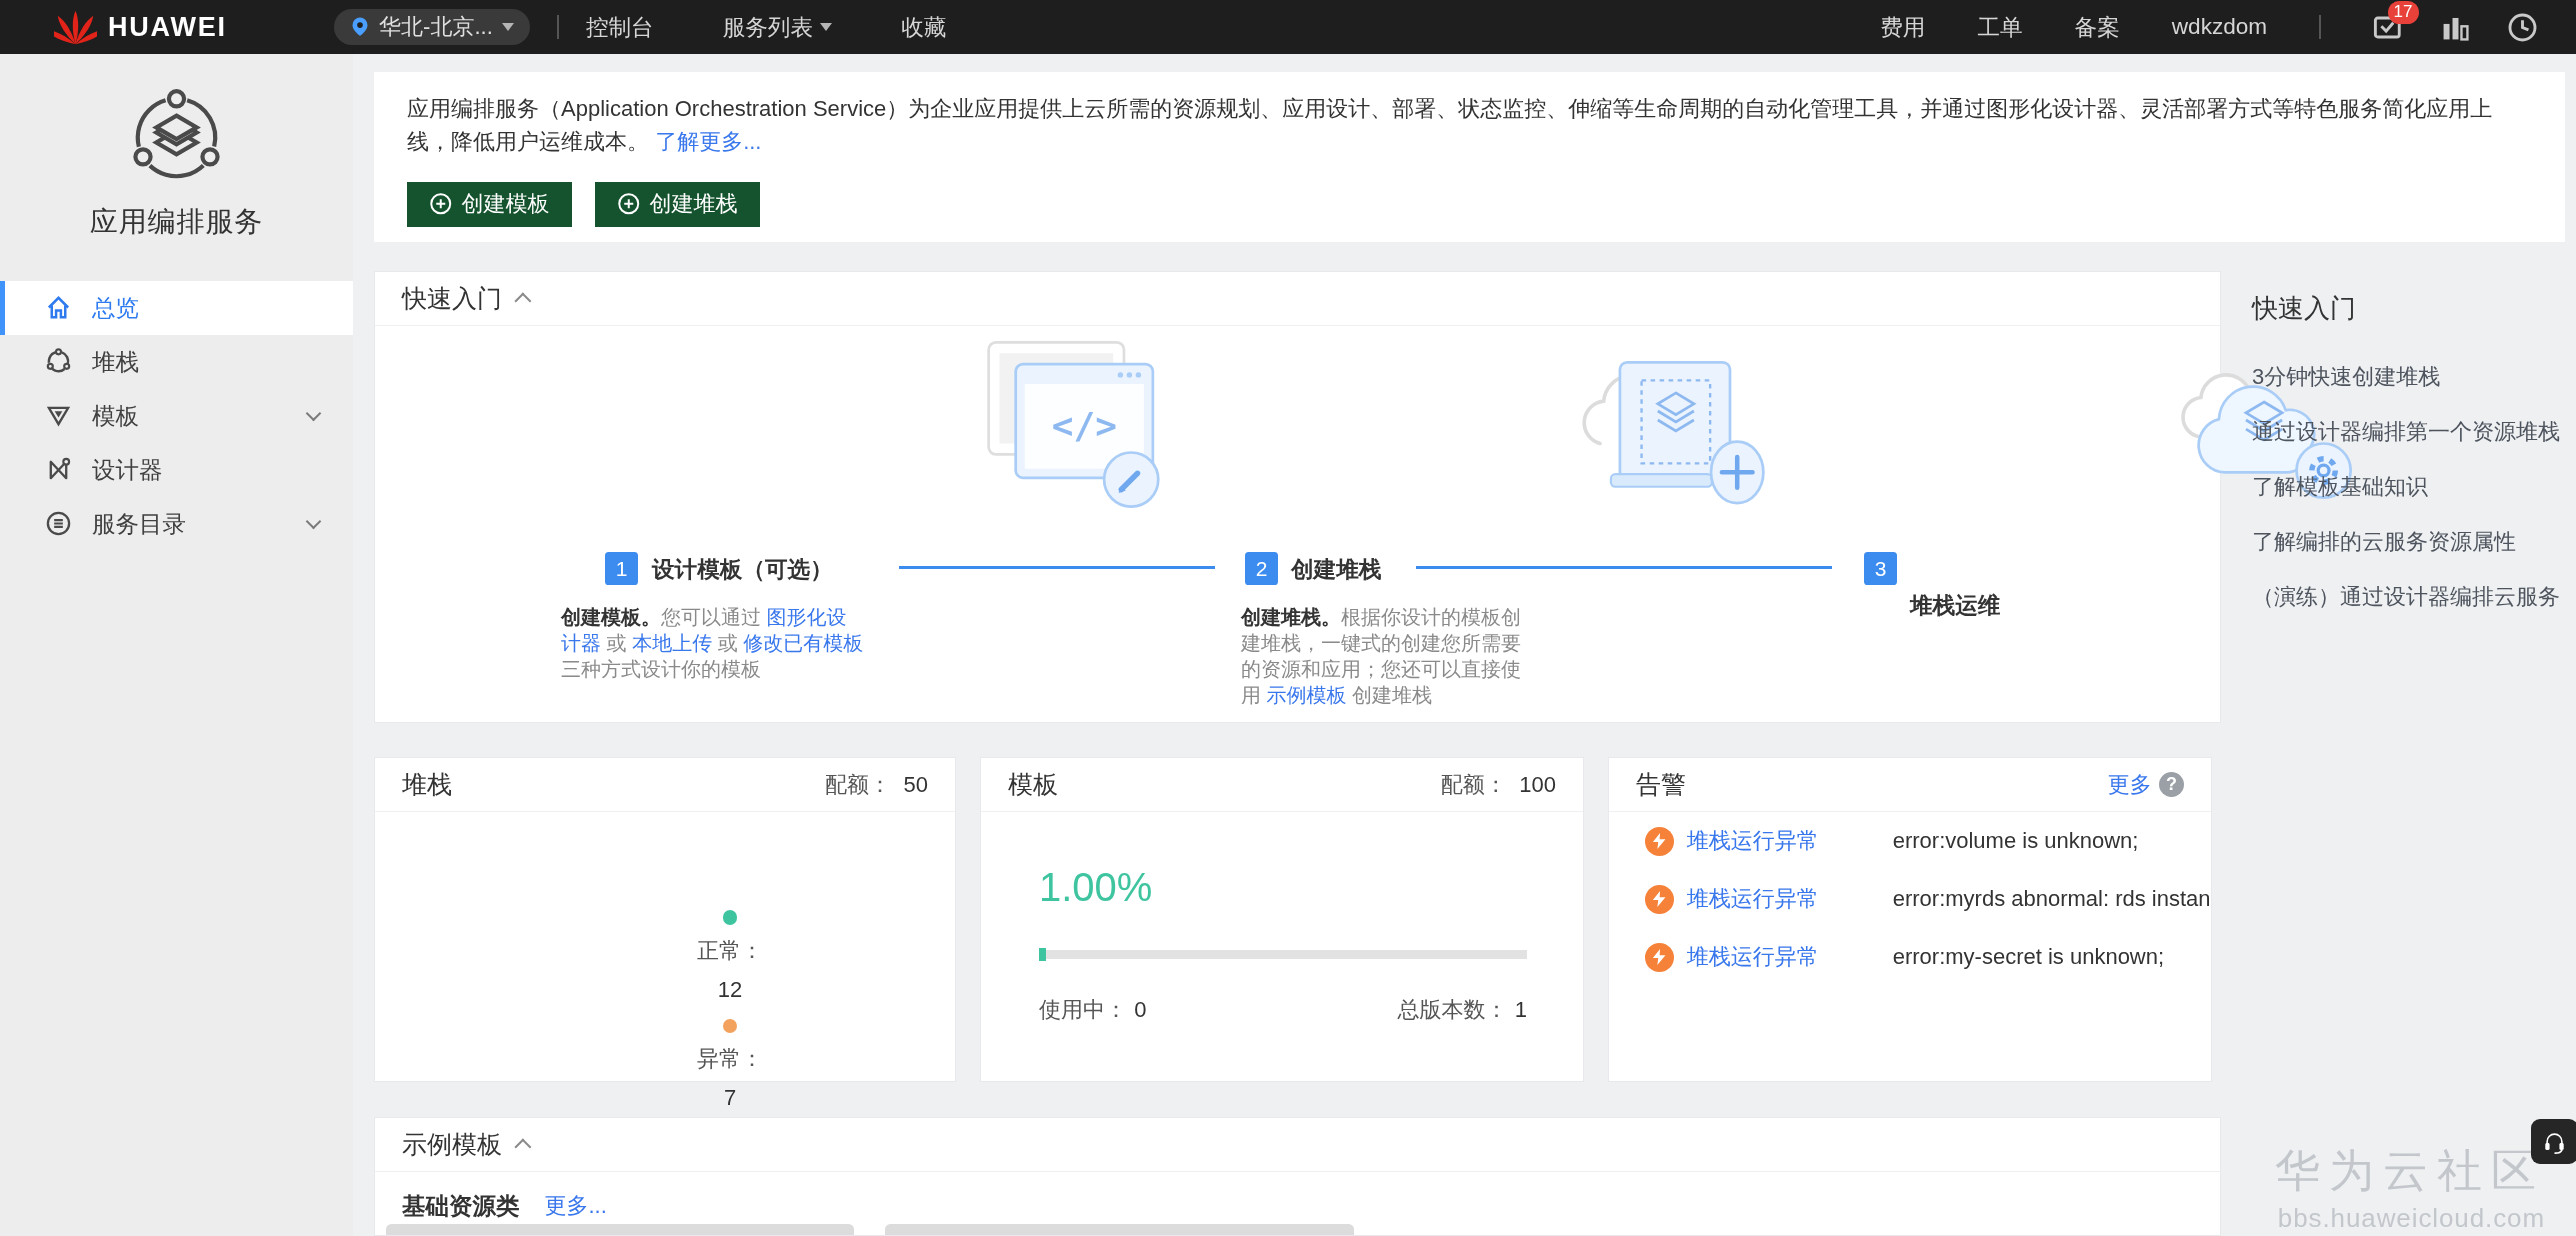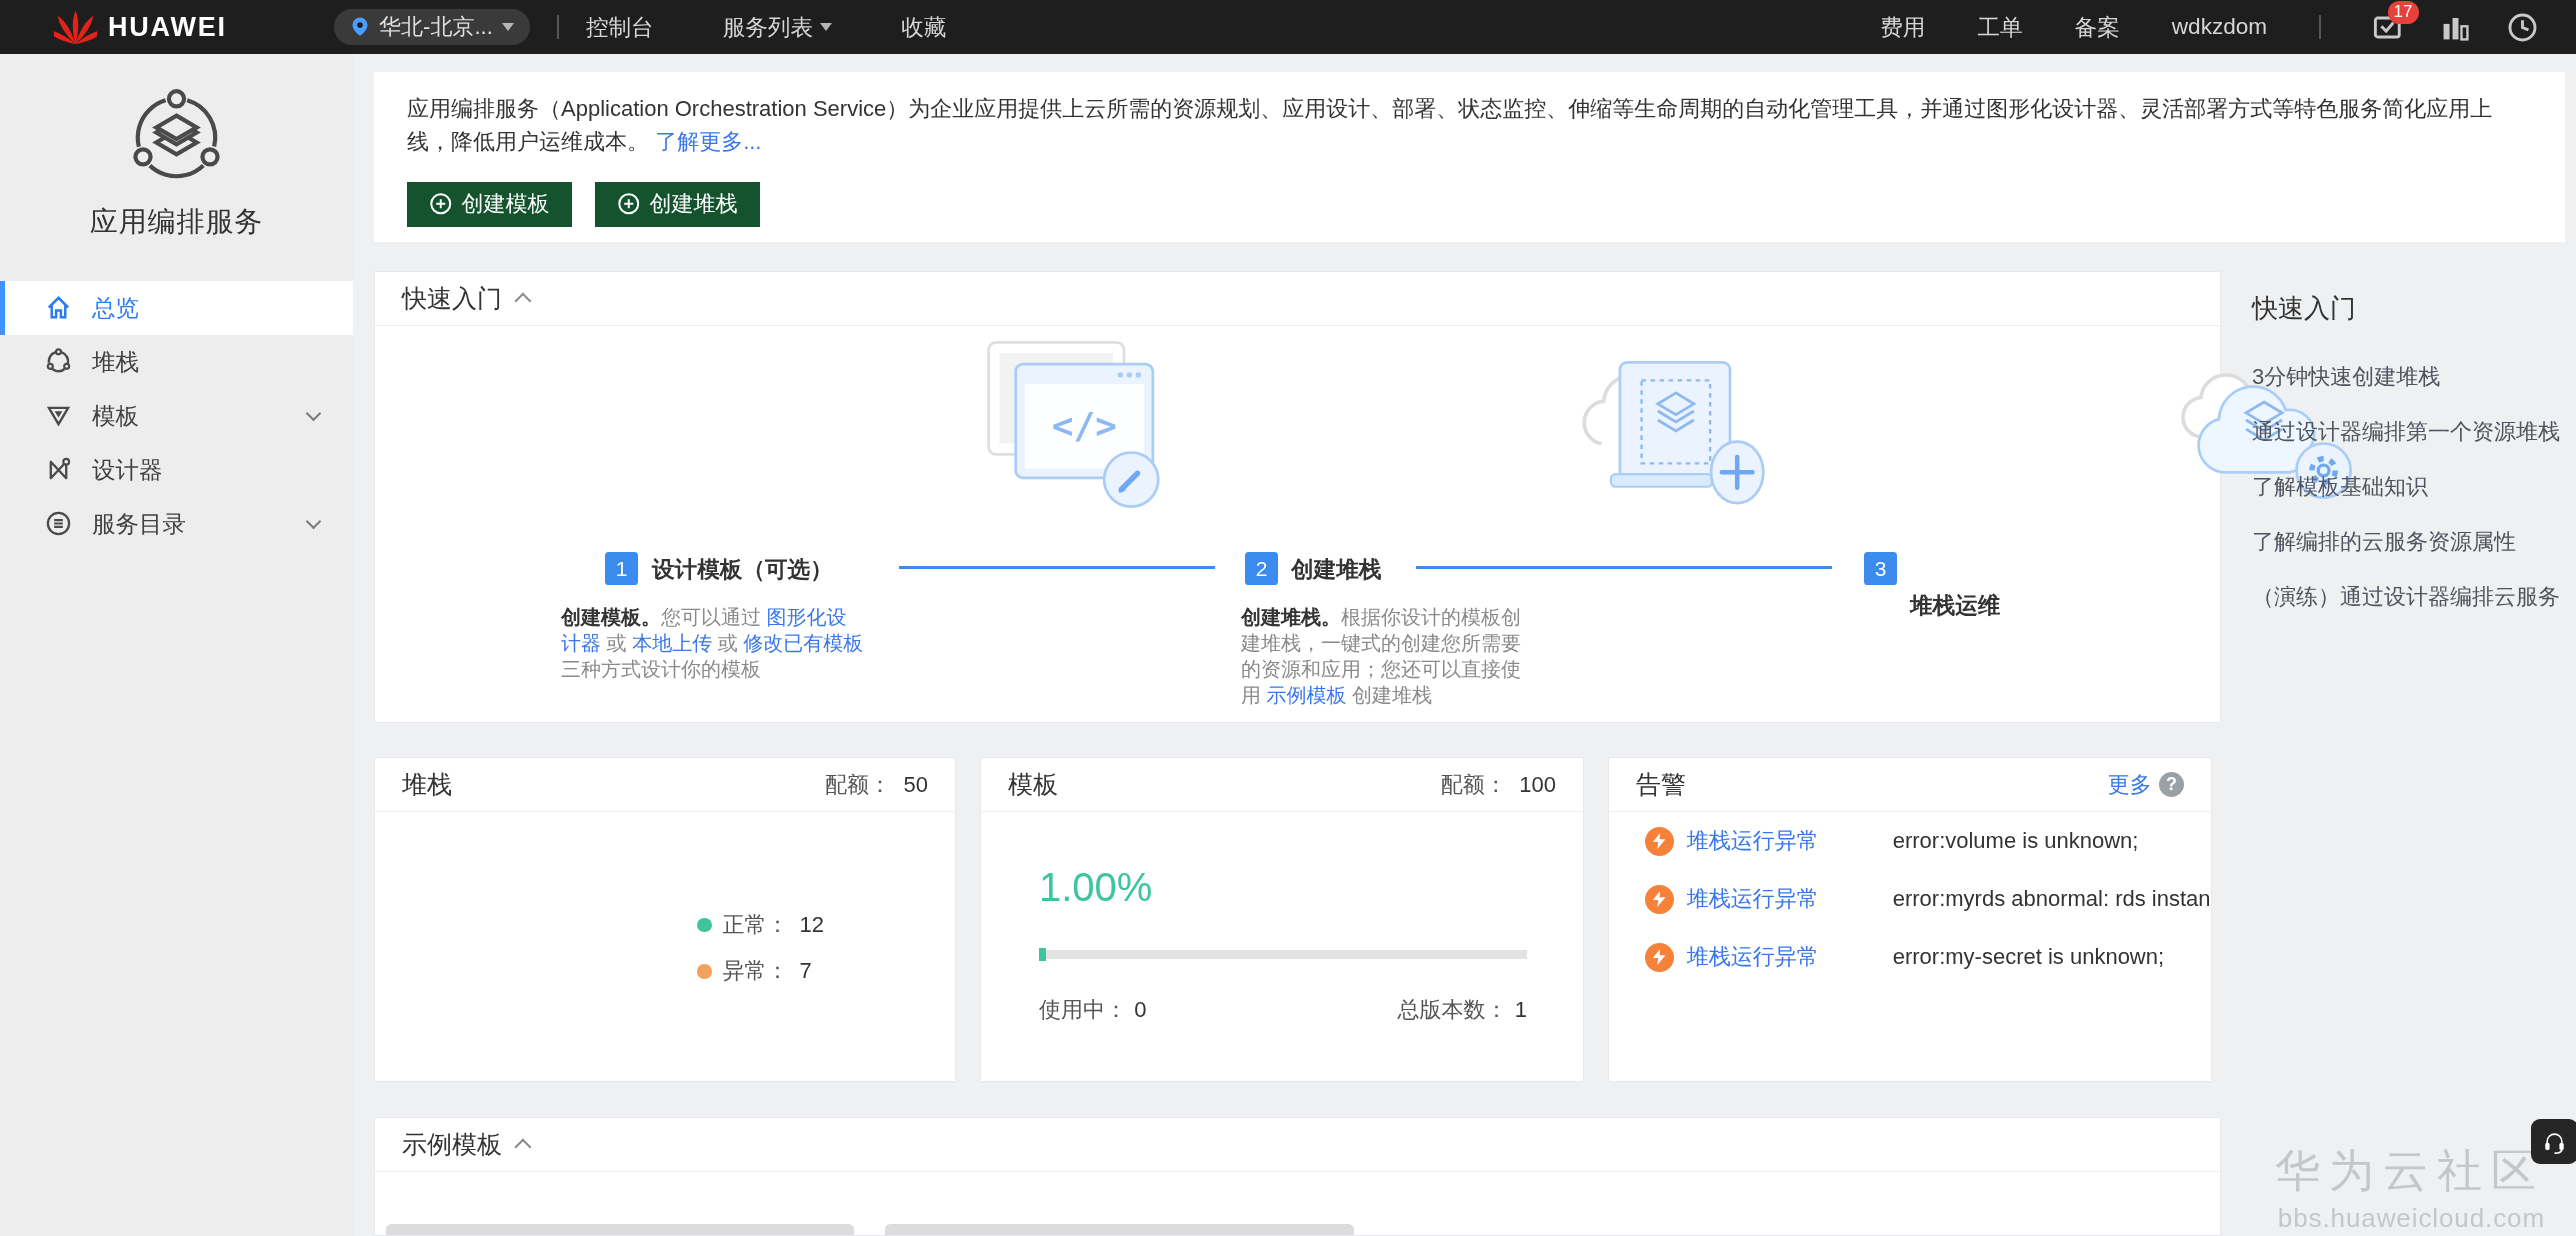--- a/index.html
+++ b/index.html
@@ -64,21 +64,21 @@
 
   
   .stack-card { left:374px; top:757px; width:582px; height:325px; }
   .tpl-card { left:980px; top:757px; width:604px; height:325px; }
   .alarm-card { left:1608px; top:757px; width:604px; height:325px; }
 
   .donut-wrap { position:absolute; left:51px; top:81px; width:208px; height:208px; }
   .donut-total { position:absolute; left:0; top:0; width:208px; height:208px; display:flex; align-items:center; justify-content:center;
                  font-size:42px; color:#333; }
   .legend { position:absolute; left:322px; top:152px; font-size:22px; color:#555; }
-  .legend-row { display:flex; align-items:center; gap:11px; margin-bottom:16.3px; }
+  .legend-row { display:flex; align-items:center; gap:11px; margin-bottom:16.3px;flex-direction:column; }
   .dot { width:14.5px; height:14.5px; border-radius:50%; }
   .dot-green { background:#3fc4a0; }
   .dot-orange { background:#f2a25c; }
   .legend-val { color:#333; }
 
   .pct { position:absolute; left:58px; top:107px; font-size:40px; color:#3fc4a0; }
   .pbar { position:absolute; left:58px; top:192px; width:488px; height:9px; background:#e2e2e2; }
   .pbar-fill { width:7.2px; height:12.7px; margin-top:-1.8px; background:#3fc4a0; }
   .tpl-labels { position:absolute; left:58px; top:237px; width:488px; display:flex; justify-content:space-between;
                 font-size:22px; color:#555; }
@@ -424,20 +424,24 @@
         <span class="alarm-msg">error:my-secret is unknown;</span>
       </div>
     </div>
   </section>
 
   <section class="card ex-card">
     <div class="card-header">
       <span class="card-title">示例模板</span>
       <span class="caret-up"></span>
     </div>
+    <div class="ex-row">
+      <span class="ex-cat">基础资源类</span>
+      <a class="link ex-more">更多...</a>
+    </div>
     <div class="ex-ph ex-ph1"></div>
     <div class="ex-ph ex-ph2"></div>
   </section>
 
   <aside class="rail">
     <div class="rail-title">快速入门</div>
     <a class="rail-link">3分钟快速创建堆栈</a>
     <a class="rail-link">通过设计器编排第一个资源堆栈</a>
     <a class="rail-link">了解模板基础知识</a>
     <a class="rail-link">了解编排的云服务资源属性</a>

